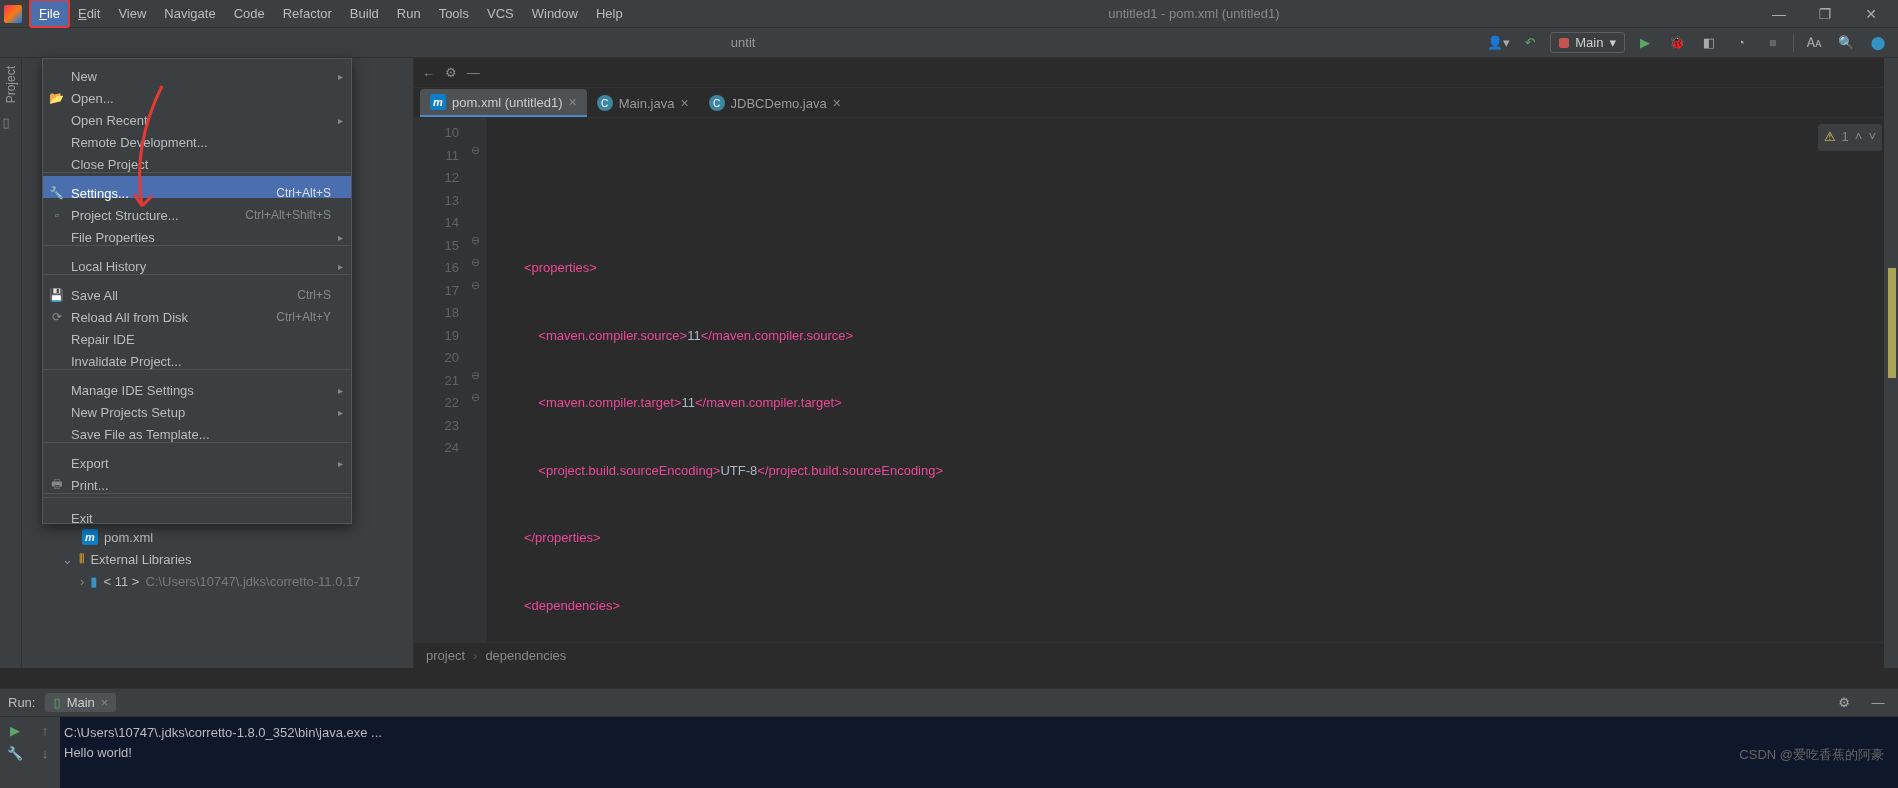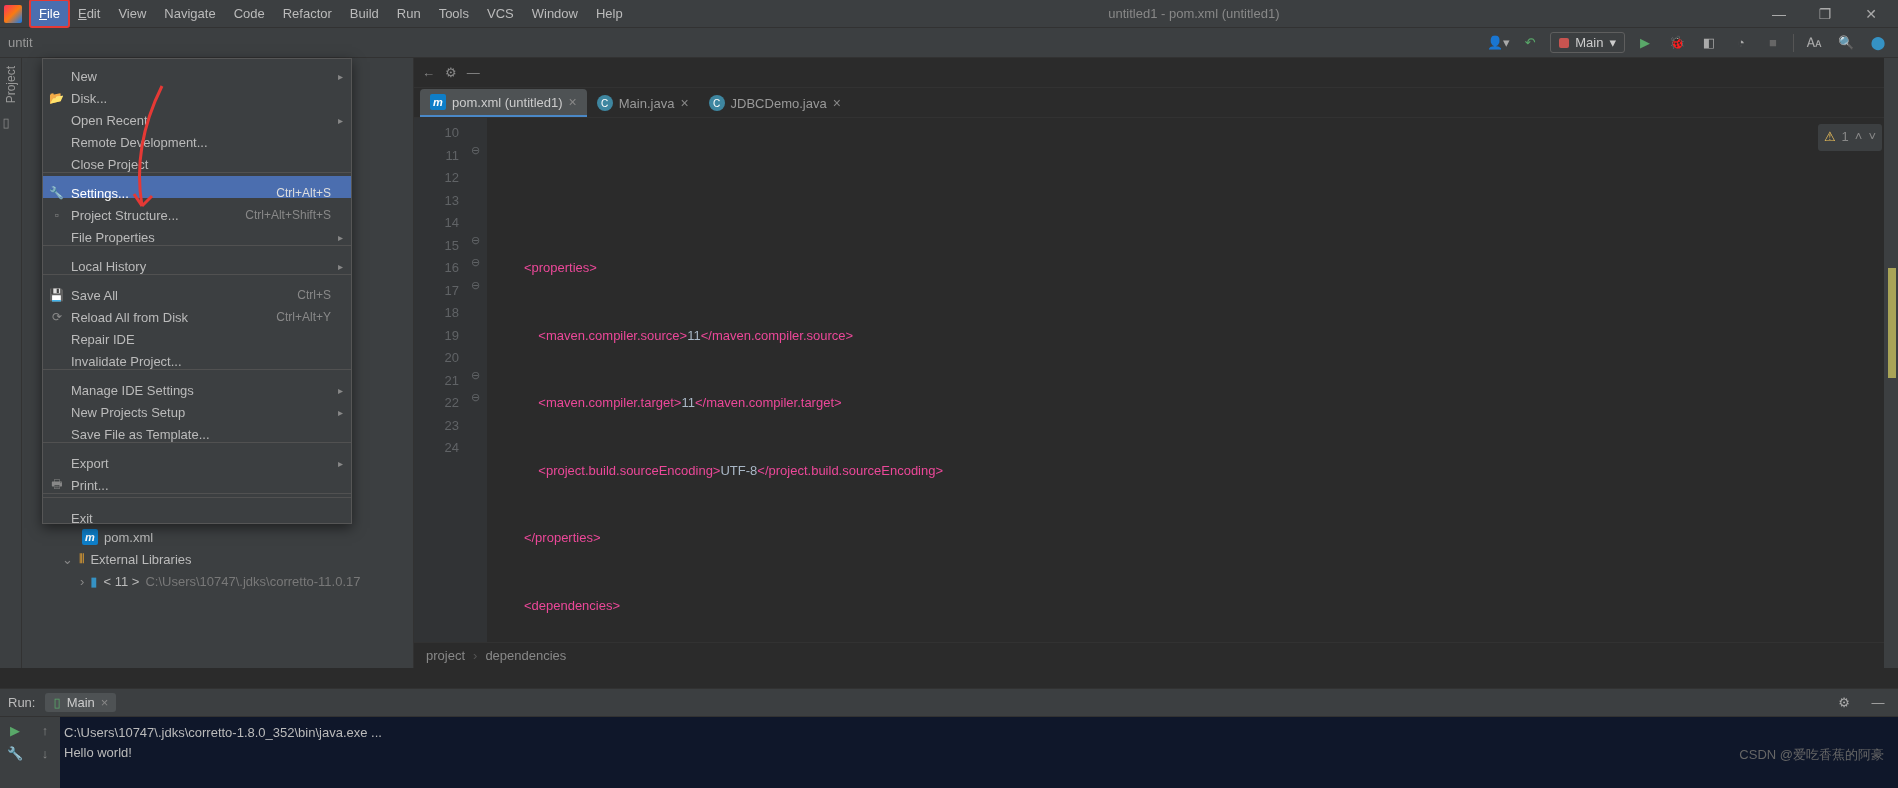--- a/index.html
+++ b/index.html
@@ -4,21 +4,21 @@
 <style>
 * { margin:0; padding:0; box-sizing:border-box; font-family:"Segoe UI",Arial,sans-serif; font-size:13px; }
 body { background:#2b2b2b; color:#bbbbbb; width:1898px; height:788px; overflow:hidden; position:relative; }
 .menubar { height:28px; background:#3c3f41; display:flex; align-items:center; padding:0 4px; border-bottom:1px solid #323232; }
 .ij-logo { width:18px; height:18px; background:linear-gradient(135deg,#fe315d,#f97a12,#087cfa); border-radius:2px; margin-right:8px; }
 .menu-item { padding:6px 9px; color:#bbbbbb; cursor:pointer; }
 .menu-item u { text-decoration:underline; }
 .menu-file { background:#4b6eaf; color:#fff; outline:2px solid #e53935; outline-offset:-1px; border-radius:2px; }
 .win-title { flex:1; text-align:center; color:#888; }
 .win-ctrl { width:46px; text-align:center; color:#aaa; cursor:pointer; font-size:14px; }
-.navbar { height:30px; background:#3c3f41; display:flex; align-items:center; padding:0 8px; border-bottom:1px solid #323232; gap:8px; }
+.navbar { height:30px; background:#3c3f41; display:flex; align-items:center; padding:0 8px; border-bottom:1px solid #323232; gap:8px;text-align:center; }
 .nav-left { flex:1; color:#999; }
 .tb-btn { width:24px; height:24px; display:flex; align-items:center; justify-content:center; cursor:pointer; color:#aaa; }
 .run-cfg { border:1px solid #5e5e5e; border-radius:3px; padding:2px 8px; display:flex; align-items:center; gap:6px; color:#ccc; cursor:pointer; }
 .red-sq { width:10px; height:10px; background:#c75450; border-radius:2px; }
 .main { display:flex; height:calc(100% - 58px - 120px); }
 .tool-stripe { width:22px; background:#3c3f41; border-right:1px solid #323232; display:flex; flex-direction:column; align-items:center; padding-top:8px; gap:12px; }
 .stripe-lbl { writing-mode:vertical-lr; transform:rotate(180deg); color:#999; font-size:12px; cursor:pointer; }
 .stripe-ico { width:16px; height:16px; color:#888; }
 .project-panel { width:392px; background:#3c3f41; border-right:1px solid #323232; position:relative; }
 .file-menu { position:absolute; top:0; left:20px; width:310px; background:#3c3f41; border:1px solid #565656; box-shadow:0 4px 12px rgba(0,0,0,.5); z-index:100; }
@@ -116,21 +116,21 @@
 
   <div class="project-panel">
 
     <div class="file-menu">
       <div class="fm-item">
           <span>New</span>
           <span class="arrow">▸</span>
         </div>
       <div class="fm-item">
           <span class="fm-icon">📂</span>
-          <span>Disk...</span>
+          <span>Open...</span>
         </div>
       <div class="fm-item">
           <span>Open Recent</span>
           <span class="arrow">▸</span>
         </div>
       <div class="fm-item">
           <span>Remote Development...</span>
         </div>
       <div class="fm-item">
           <span>Close Project</span>

